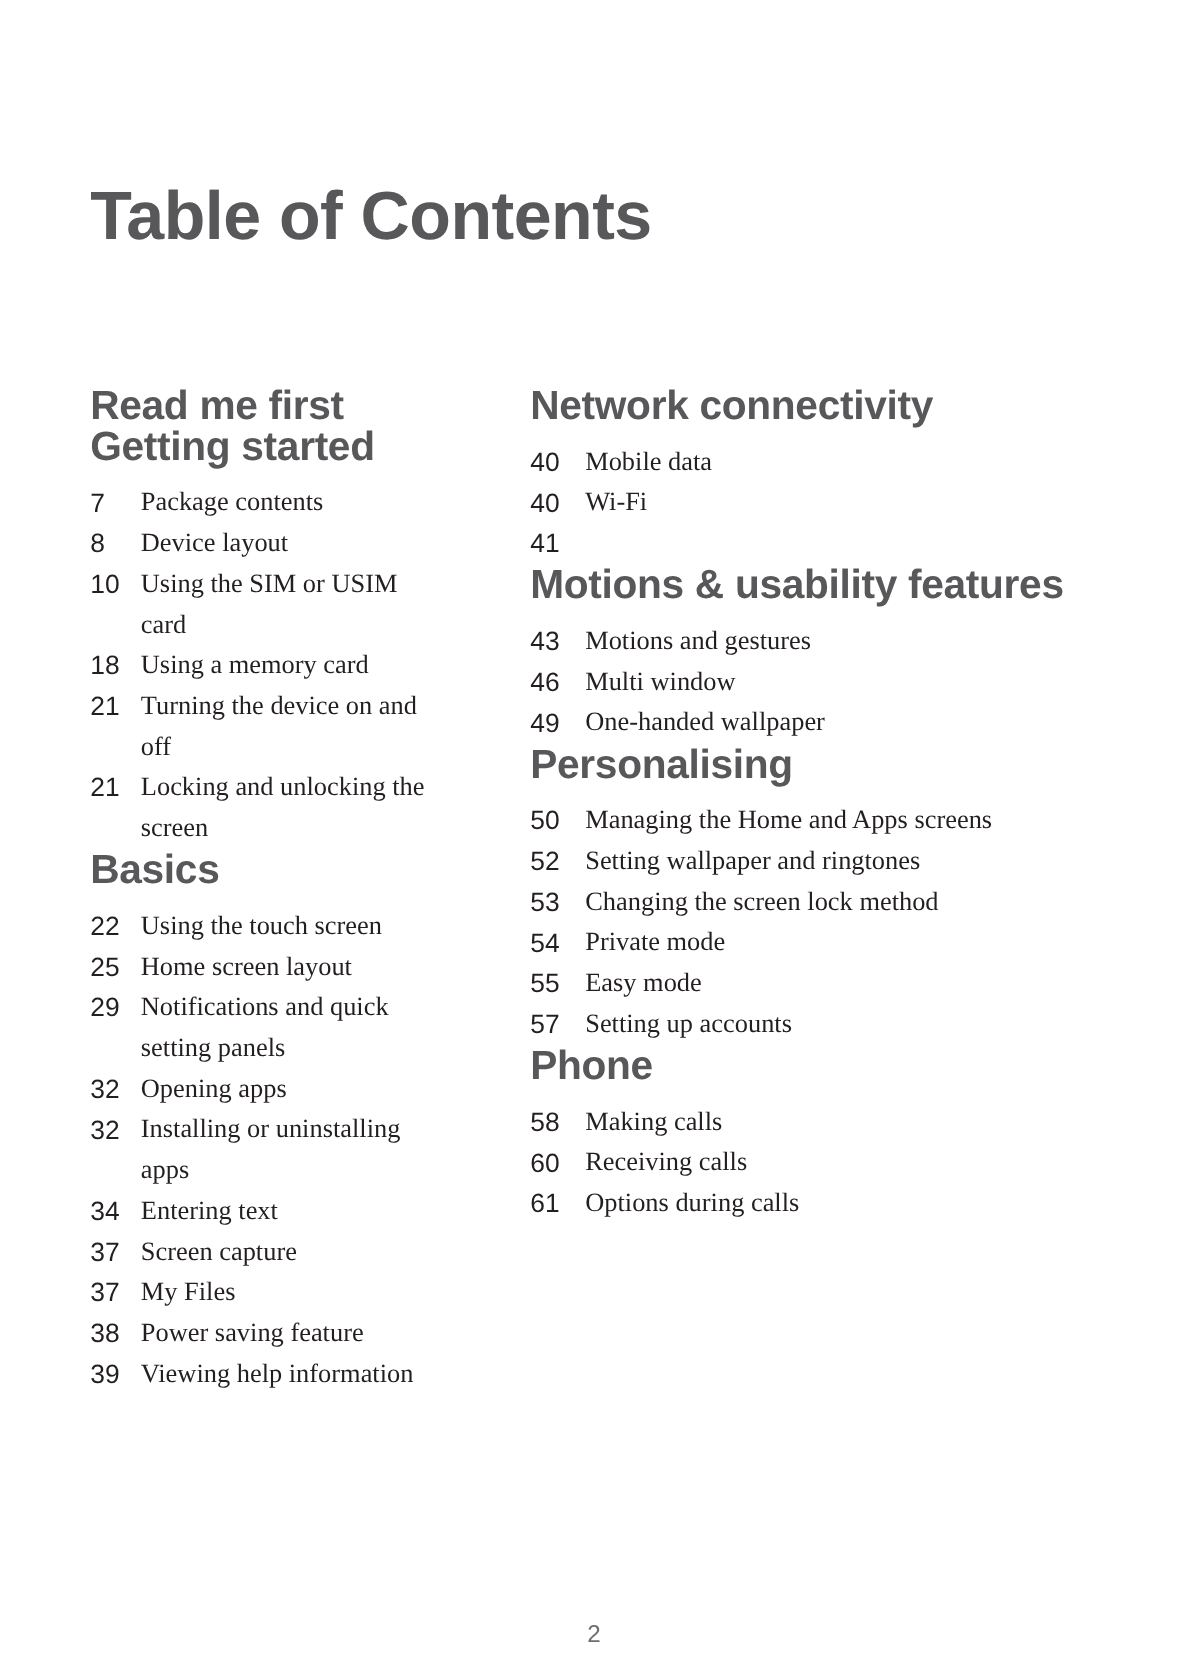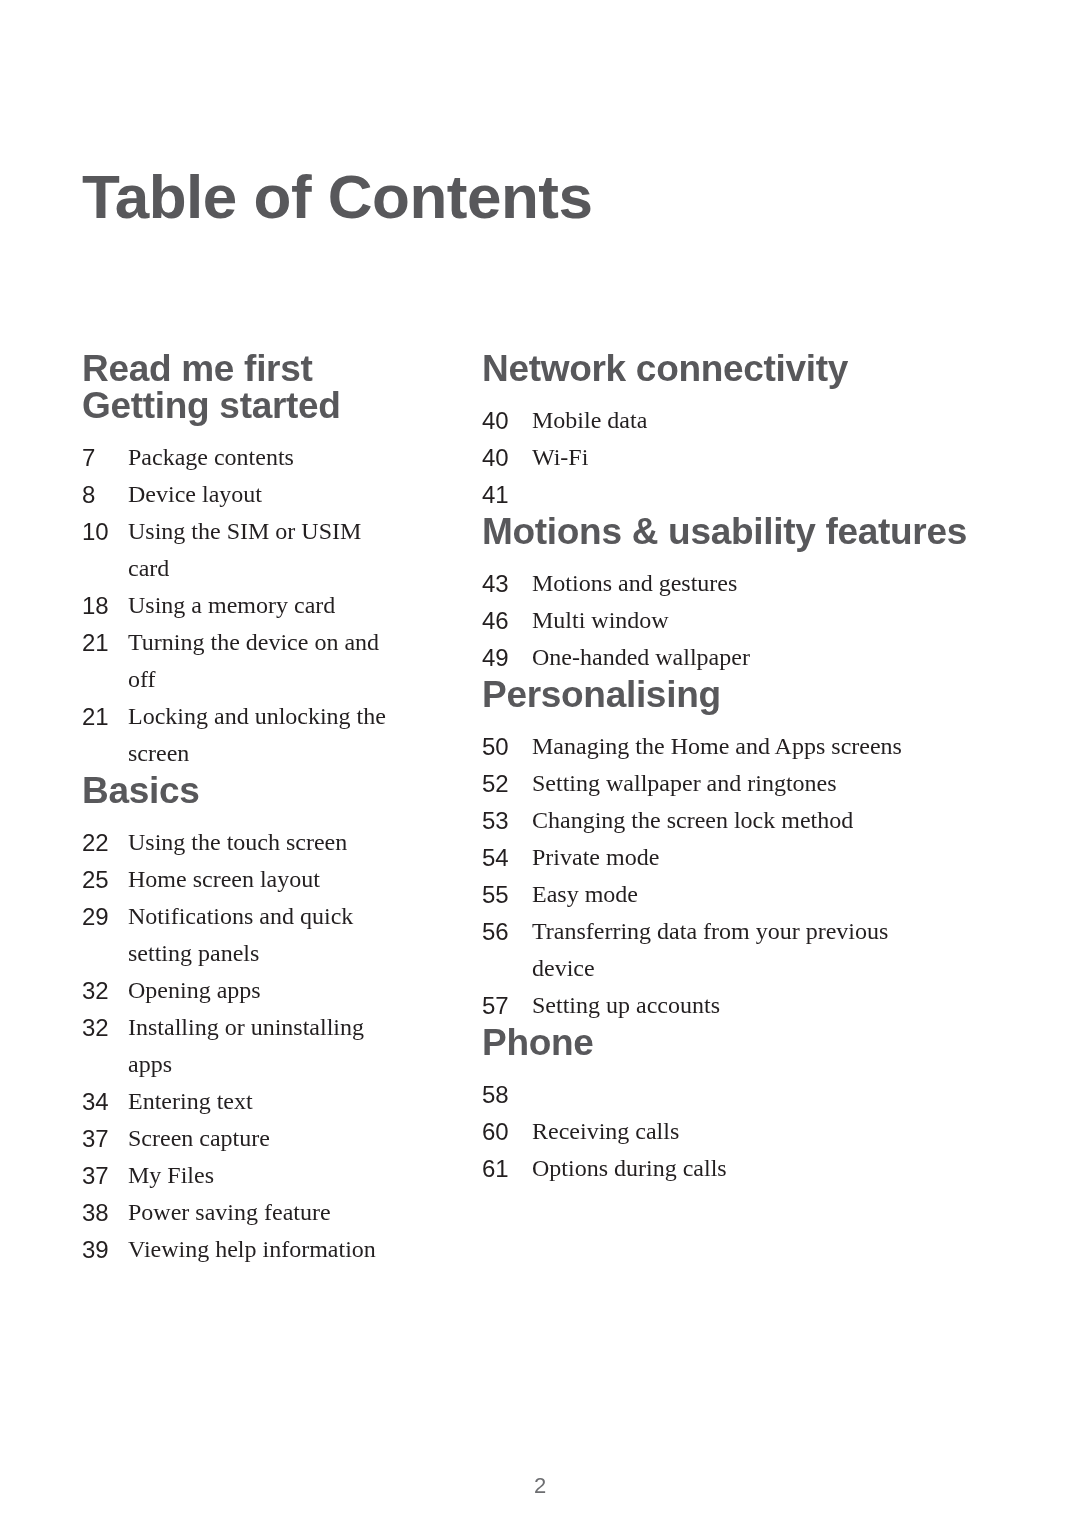--- a/index.html
+++ b/index.html
@@ -278,35 +278,32 @@
           </li>
           <li class="entry">
             <span class="entry-page">54</span>
             <span class="entry-label">Private mode</span>
           </li>
           <li class="entry">
             <span class="entry-page">55</span>
             <span class="entry-label">Easy mode</span>
           </li>
           <li class="entry">
-            <span class="entry-page">56</span>
-            <span class="entry-label">Transferring data from your previous device</span>
-          </li>
-          <li class="entry">
             <span class="entry-page">57</span>
             <span class="entry-label">Setting up accounts</span>
           </li>
         </ul>
       </div>
 
       <div class="section gap-sect-top-5">
         <div class="section-heading">Phone</div>
         <ul class="entries">
           <li class="entry">
             <span class="entry-page">58</span>
+            <span class="entry-label">Making calls</span>
           </li>
           <li class="entry">
             <span class="entry-page">60</span>
             <span class="entry-label">Receiving calls</span>
           </li>
           <li class="entry">
             <span class="entry-page">61</span>
             <span class="entry-label">Options during calls</span>
           </li>
         </ul>

